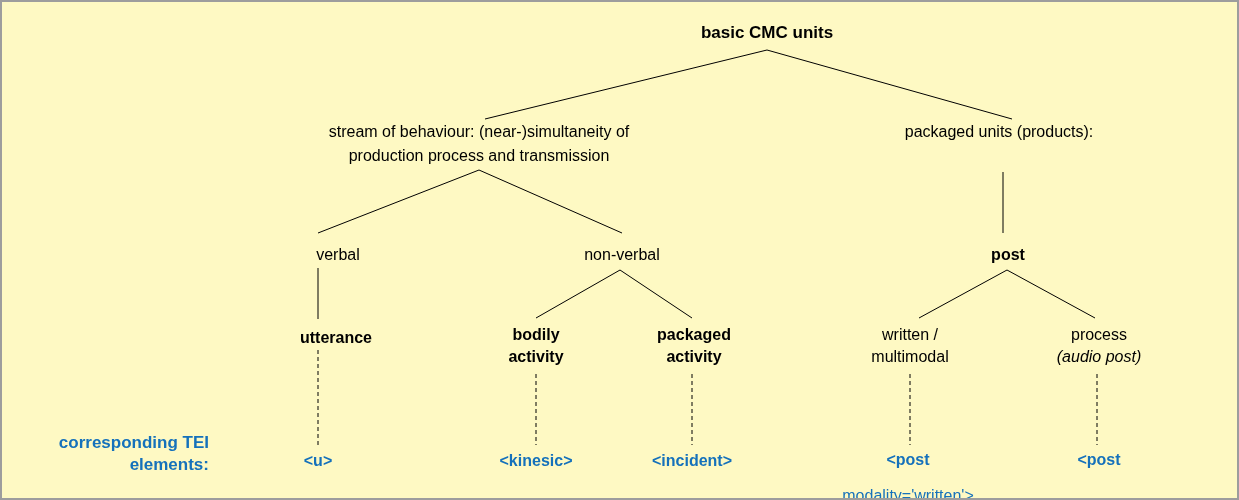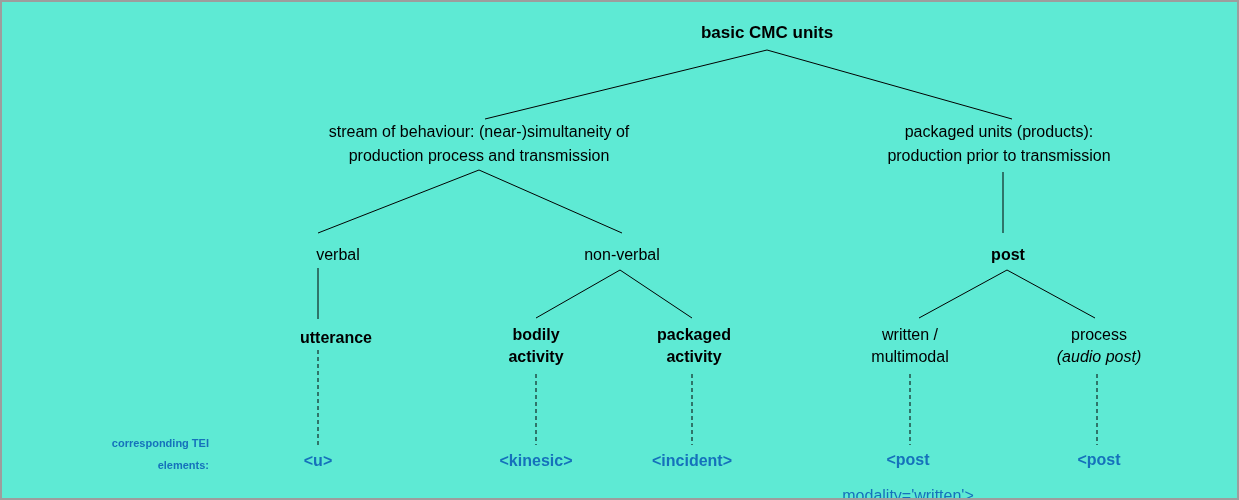--- a/index.html
+++ b/index.html
@@ -7,21 +7,21 @@
     padding: 0;
     background: #ffffff;
     font-family: "Liberation Sans", "DejaVu Sans", sans-serif;
   }
   .canvas {
     position: relative;
     width: 1239px;
     height: 500px;
     box-sizing: border-box;
     border: 2px solid #9d9d9d;
-    background: #5eead4;
+    background: #fef9c3;
     overflow: hidden;
     color: #000000;
   }
   .edges {
     position: absolute;
     left: 0; top: 0;
     width: 1239px; height: 500px;
   }
   .node {
     position: absolute;
@@ -39,21 +39,21 @@
   .two22 { line-height: 22px; }
   .italic { font-style: italic; }
   .tei-caption {
     position: absolute;
     left: 27px;
     top: 430px;
     width: 180px;
     text-align: right;
     color: #1571bb;
     font-weight: bold;
-    font-size: 11px;
+    font-size: 17px;
     line-height: 22px;
     white-space: nowrap;
   }
   .tei-node {
     position: absolute;
     transform: translateX(-50%);
     text-align: center;
     white-space: nowrap;
     color: #1571bb;
     font-size: 16px;
@@ -89,21 +89,20 @@
 
   <div class="node root-label" style="left:765px; top:22px;">basic CMC units</div>
 
   <div class="node two23" style="left:477px; top:118px;">
     <span class="ln">stream of behaviour: (near-)simultaneity of</span>
     <span class="ln">production process and transmission</span>
   </div>
 
   <div class="node two23" style="left:997px; top:118px;">
     <span class="ln">packaged units (products):</span>
-    <span class="ln">production prior to transmission</span>
   </div>
 
   <div class="node" style="left:336px; top:241px;">verbal</div>
 
   <div class="node" style="left:620px; top:241px;">non-verbal</div>
 
   <div class="node bold" style="left:1006px; top:241px;">post</div>
 
   <div class="node bold" style="left:334px; top:324px;">utterance</div>
 

